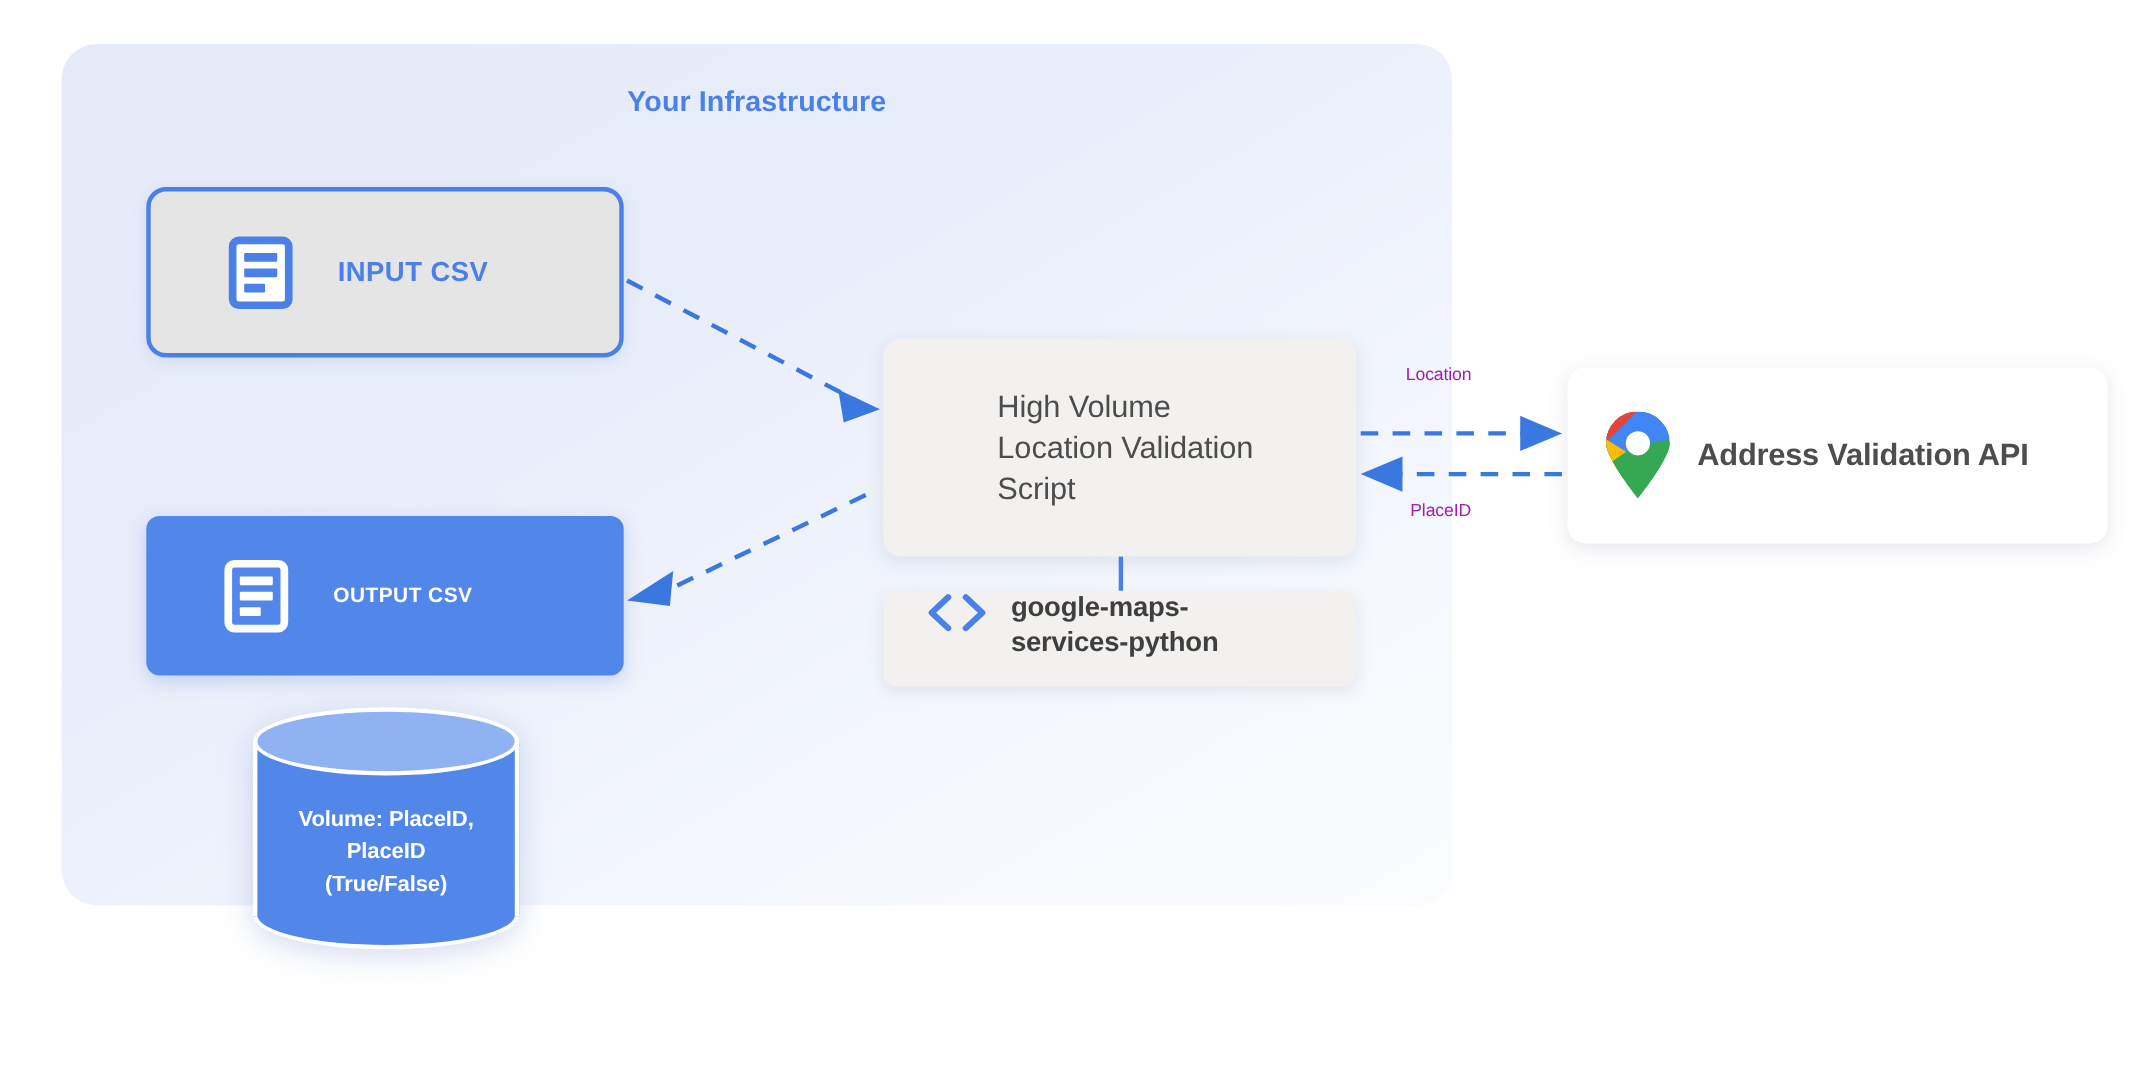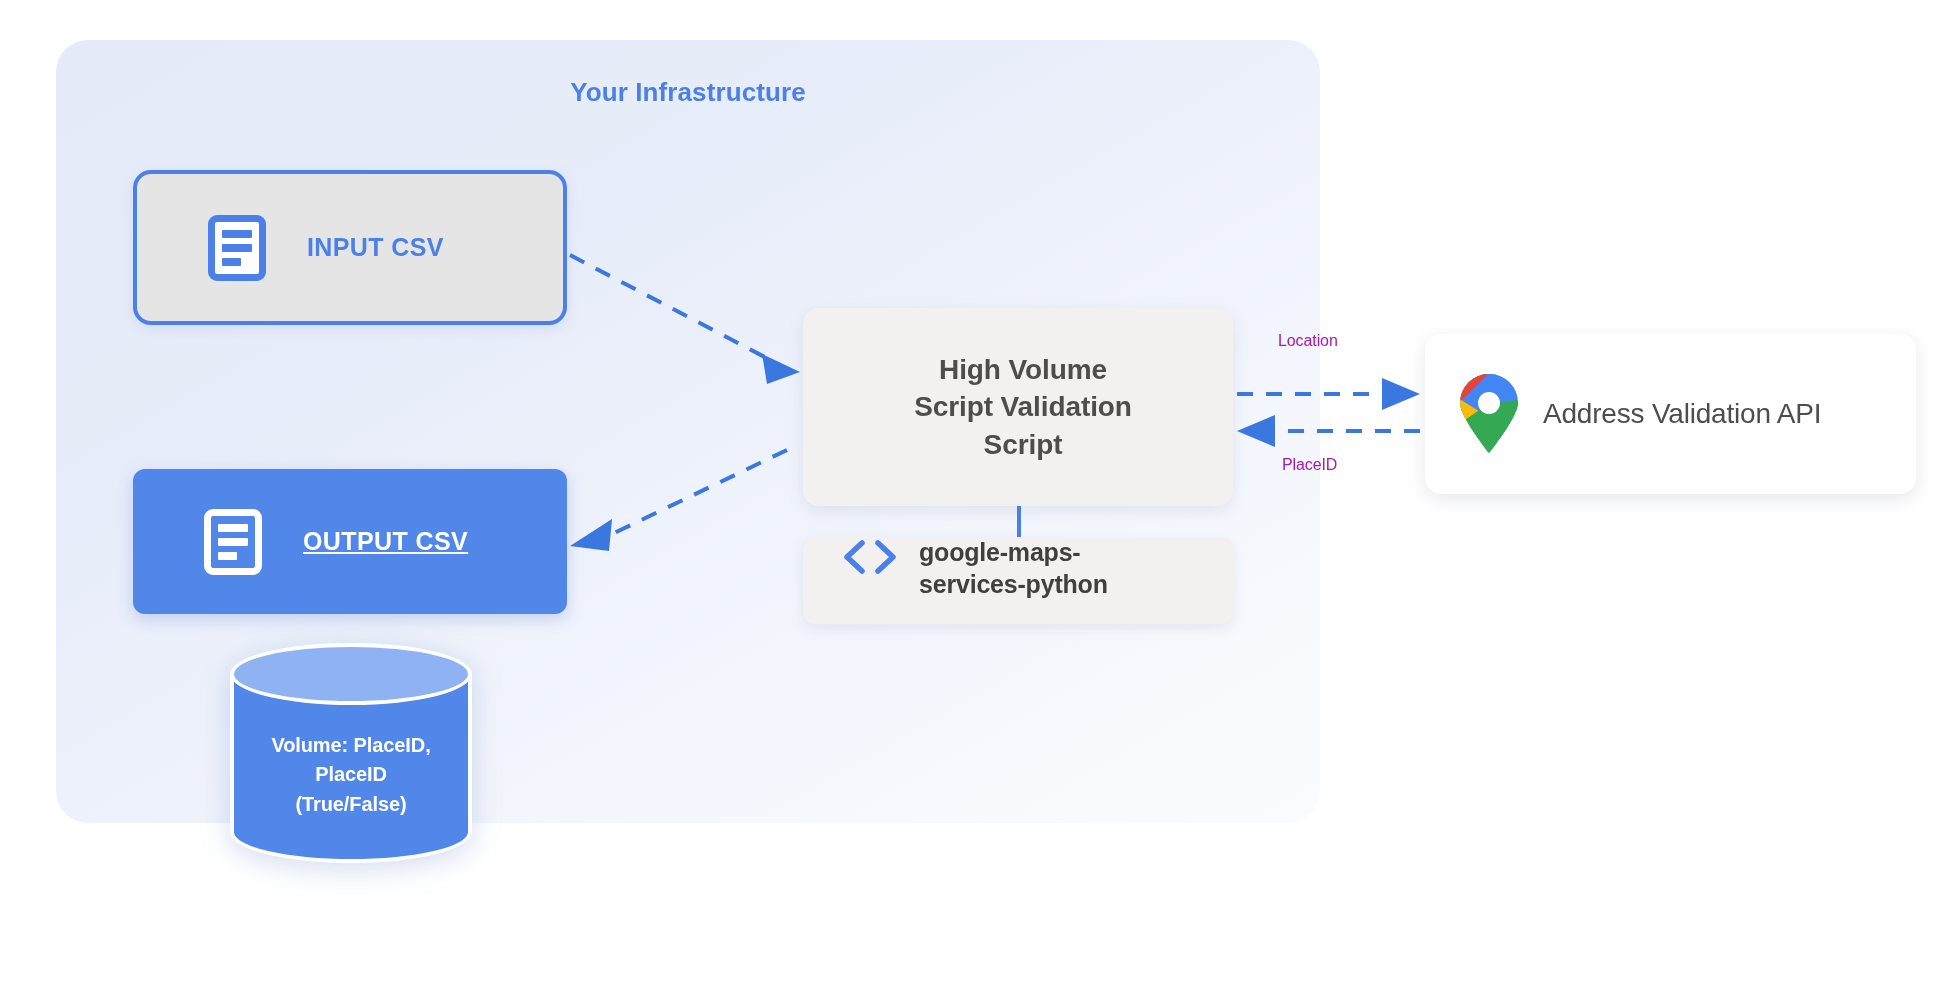--- a/index.html
+++ b/index.html
@@ -79,25 +79,24 @@
     top: 469px;
     width: 434px;
     height: 145px;
     background: #5287ea;
     border-radius: 12px;
     box-shadow: 0 5px 16px rgba(70,110,190,.25);
   }
   .output-csv .doc-icon { margin-left: 71px; }
   .output-csv .card-label {
     margin-left: 41px;
-    font-size: 25px;
+    font-size: 19px;
     font-weight: bold;
     color: #ffffff;
     letter-spacing: .4px;
-    text-decoration: underline;
   }
 
   
   .doc-icon {
     position: relative;
     width: 58px;
     height: 66px;
     box-sizing: border-box;
     border-radius: 9px;
     border: 7px solid #4a80e8;
@@ -131,23 +130,23 @@
     height: 198px;
     border-radius: 16px;
     background: #f2f1ef;
     box-shadow: 0 5px 16px rgba(120,130,150,.16);
     display: flex;
     align-items: center;
     justify-content: center;
   }
   .script-box .script-text {
     font-size: 28px;
-    font-weight: bold;
+    font-weight: normal;
     color: #4d4d4d;
-    text-align: center;
+    text-align: left;
     line-height: 1.33;
     letter-spacing: -.1px;
     margin-left: 10px;
   }
 
   
   .connector-v {
     position: absolute;
     left: 1005px;
     top: 506px;
@@ -200,21 +199,21 @@
   }
   .gmaps-pin {
     margin-left: 33px;
     width: 62px;
     height: 80px;
     flex: none;
   }
   .api-box .api-label {
     margin-left: 23px;
     font-size: 28px;
-    font-weight: normal;
+    font-weight: bold;
     color: #4d4d4d;
     letter-spacing: -.2px;
   }
 
   
   .db-cyl {
     position: absolute;
     left: 218px;
     top: 643px;
     width: 242px;
@@ -322,21 +321,21 @@
     <div class="db-label">
       <div>Volume: PlaceID,</div>
       <div>PlaceID</div>
       <div>(True/False)</div>
     </div>
   </div>
 
   <div class="script-box">
     <div class="script-text">
       <div>High Volume</div>
-      <div>Script Validation</div>
+      <div>Location Validation</div>
       <div>Script</div>
     </div>
   </div>
 
   <div class="connector-v"></div>
 
   <div class="lib-box">
     <svg class="code-icon" viewBox="0 0 58 40">
       <path d="M21 6 L6 20 L21 34" fill="none" stroke="currentColor" stroke-width="5.5" stroke-linecap="round" stroke-linejoin="round"></path>
       <path d="M37 6 L52 20 L37 34" fill="none" stroke="currentColor" stroke-width="5.5" stroke-linecap="round" stroke-linejoin="round"></path>

